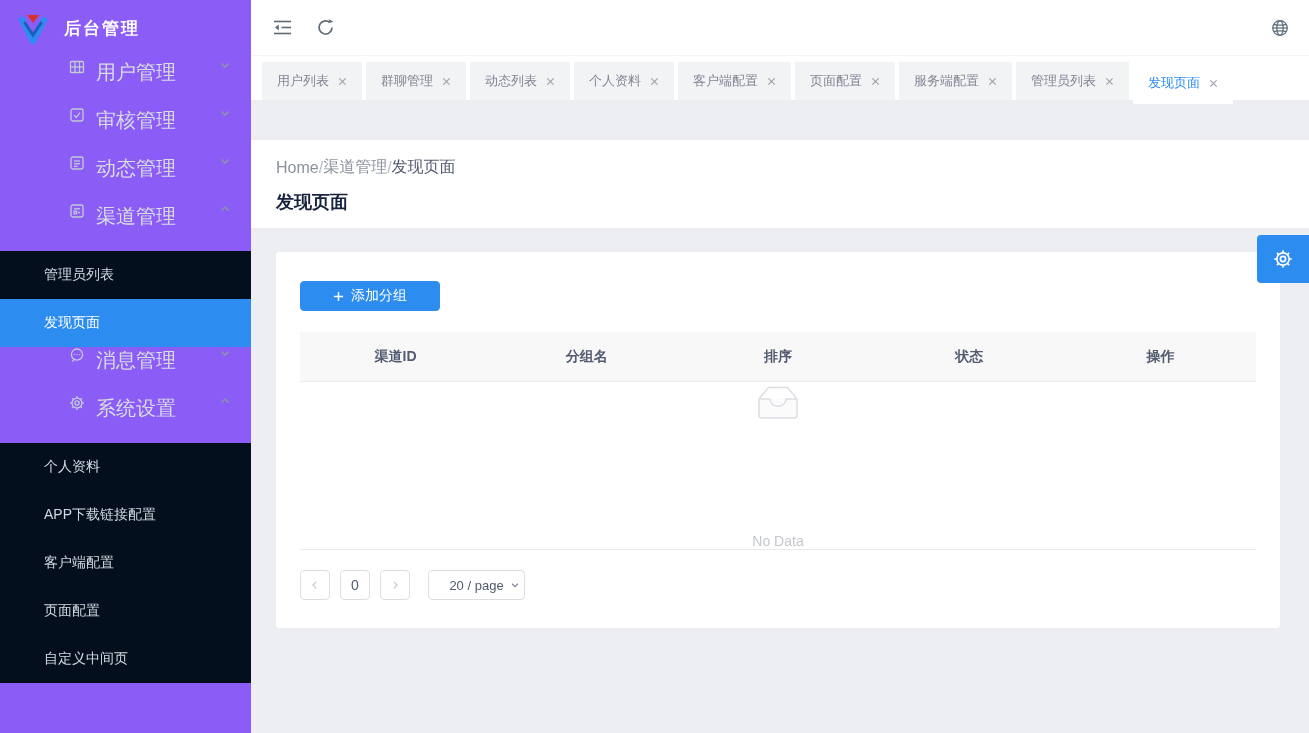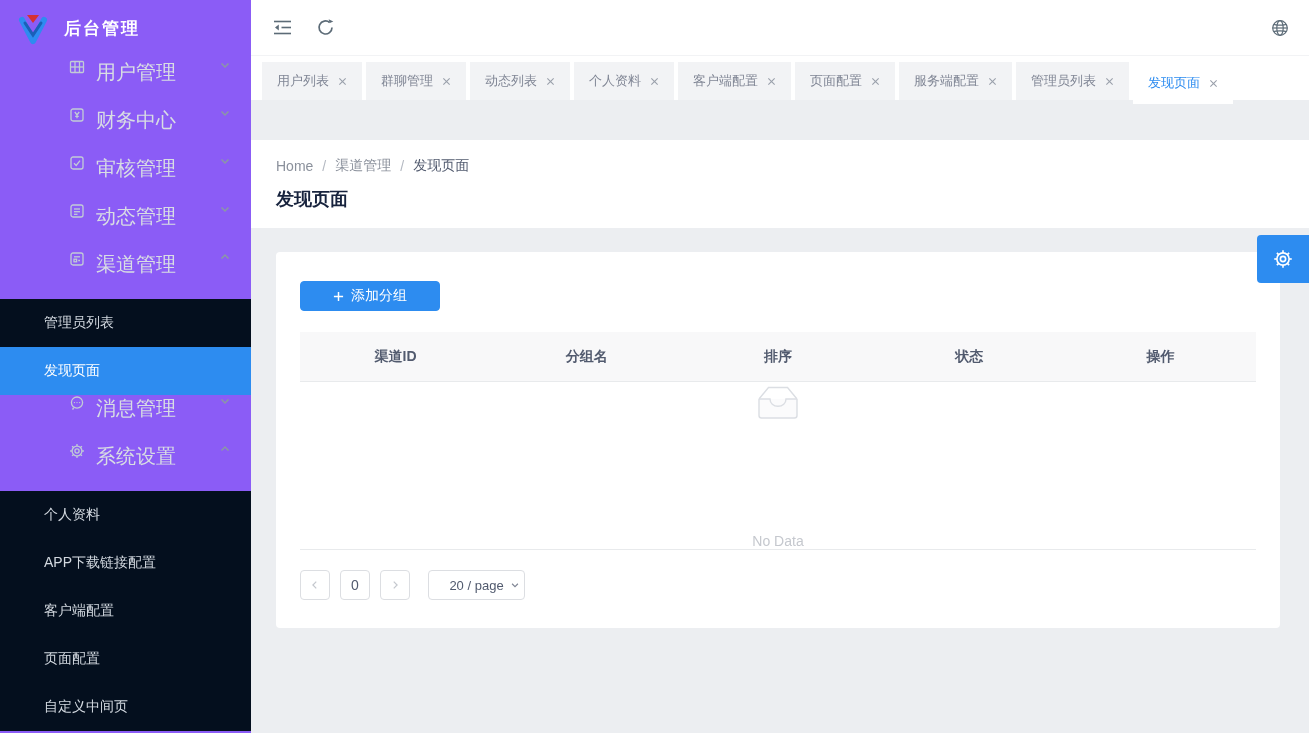--- a/index.html
+++ b/index.html
@@ -28,21 +28,21 @@
   .topbar-spacer { flex: 1; }
 
   .tabs-bar { height: 44px; background: #ffffff; display: flex; align-items: flex-end; gap: 4px; padding-left: 11px; flex: none; position: relative; z-index: 2; }
   .tab { height: 38px; display: flex; align-items: center; gap: 9px; padding: 0 15px; background: #f2f3f5; color: #808695; font-size: 13px; cursor: pointer; white-space: nowrap; }
   .tab .tab-close { display: flex; color: #9aa0ab; }
   .tab.active { height: 42px; margin-bottom: -4px; background: #ffffff; color: #2d8cf0; }
 
   .gray-band { height: 40px; background: #eceef1; flex: none; }
 
   .page-head { background: #ffffff; height: 88px; padding: 17px 24px 0 25px; flex: none; }
-  .breadcrumb { display: flex; align-items: center; gap: 9px; font-size: 14px; color: #8b919c; }
+  .breadcrumb { display: flex; align-items: center; font-size: 16px; color: #8b919c; }
   .breadcrumb .crumb-current { color: #515a6e; }
   .breadcrumb .crumb-sep { color: #b4b9c2; }
   .page-title { margin-top: 12px; font-size: 18px; font-weight: bold; color: #17233d; }
 
   .content { flex: 1; background: #eceef1; padding: 24px 29px 0 25px; }
   .card { width: 1004px; height: 376px; background: #ffffff; border-radius: 4px; padding: 29px 24px 0 24px; }
 
   .add-group-btn { height: 30px; padding: 0 32px; background: #2d8cf0; border: 1px solid #2d8cf0; border-radius: 4px; color: #ffffff; font-size: 14px; display: inline-flex; align-items: center; gap: 7px; cursor: pointer; font-family: inherit; }
 
   .data-table { margin-top: 21px; }
@@ -91,34 +91,20 @@
           </svg>
         </span>
         <span class="mi-label">用户管理</span>
         <span class="mi-chevron">
           <svg width="12" height="12" viewBox="0 0 12 12" fill="none" stroke="currentColor" stroke-width="1.5">
               <path d="M2.5 4.5 L6 8 L9.5 4.5"></path>
             </svg>
         </span>
       </div>
 
-      <div class="menu-item">
-        <span class="mi-icon">
-          <svg width="16" height="16" viewBox="0 0 16 16" fill="none" stroke="currentColor" stroke-width="1.3">
-            <rect x="2" y="2" width="12" height="12" rx="2"></rect>
-              <path d="M5.8 5 L8 8 L10.2 5 M8 8 V11.2 M6.2 9.3 H9.8"></path>
-          </svg>
-        </span>
-        <span class="mi-label">财务中心</span>
-        <span class="mi-chevron">
-          <svg width="12" height="12" viewBox="0 0 12 12" fill="none" stroke="currentColor" stroke-width="1.5">
-              <path d="M2.5 4.5 L6 8 L9.5 4.5"></path>
-            </svg>
-        </span>
-      </div>
 
       <div class="menu-item">
         <span class="mi-icon">
           <svg width="16" height="16" viewBox="0 0 16 16" fill="none" stroke="currentColor" stroke-width="1.3">
             <rect x="2" y="2" width="12" height="12" rx="2"></rect>
               <path d="M5 8.2 L7.2 10.4 L11 5.6"></path>
           </svg>
         </span>
         <span class="mi-label">审核管理</span>
         <span class="mi-chevron">

